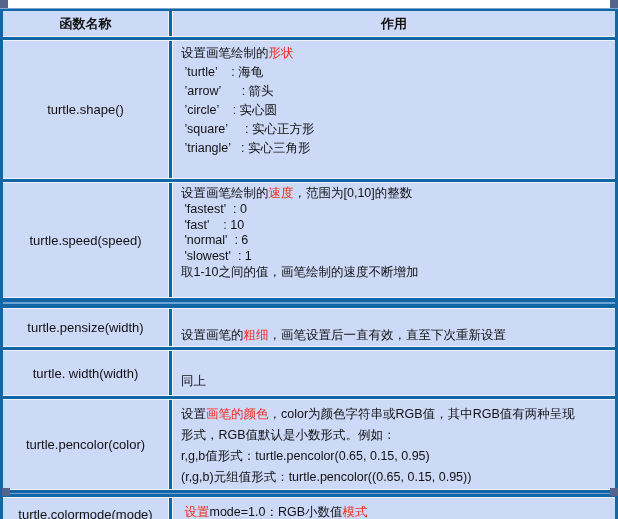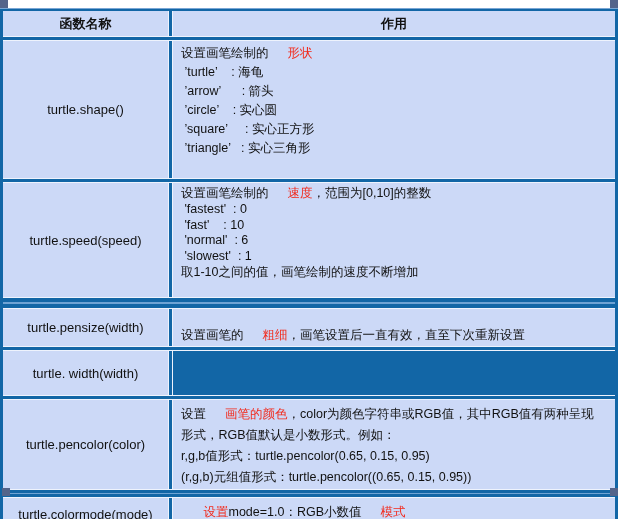--- a/index.html
+++ b/index.html
@@ -33,21 +33,21 @@
     font-weight:bold;font-size:13px;display:flex;align-items:center;justify-content:center;padding:0;
   }
   .sep-n{height:5px;background:#1266a6;box-sizing:border-box;
     border-top:1px solid #eef3fd;border-bottom:1px solid #eef3fd;}
   .sep-t{height:12px;background:linear-gradient(to bottom,
     #eef3fd 0 1px,#1266a6 1px 5px,#6ea3d4 5px 7px,#1266a6 7px 11px,#eef3fd 11px 12px);}
   .sep-m{height:9px;background:linear-gradient(to bottom,
     #eef3fd 0 1px,#1266a6 1px 4px,#6ea3d4 4px 5px,#1266a6 5px 8px,#eef3fd 8px 9px);}
   .line{white-space:pre-wrap;line-height:19px;}
   .seg{white-space:pre-wrap;}
-  .red{color:#f22b1d;margin-left:19px;}
+  .red{color:#f22b1d;}
   .r0{height:137px;}
   .r1{height:114px;}
   .r1 .line{line-height:15.8px;}
   .r2{height:37px;}
   .r3{height:44px;}
   .r2 .cell-right,.r3 .cell-right{display:flex;align-items:center;padding-top:16px;}
   .r4{height:89px;}
   .r4 .cell-right{padding-top:4px;}
   .r4 .line{line-height:21px;}
   .r5{height:32px;}
@@ -101,20 +101,23 @@
           <div class="cell-left">turtle.pensize(width)</div>
           <div class="vdiv"></div>
           <div class="cell-right">
             <div class="line"><span class="seg">设置画笔的</span><span class="seg red">粗细</span><span class="seg">，画笔设置后一直有效，直至下次重新设置</span></div>
           </div>
         </div>
         <div class="sep-n"></div>
         <div class="trow r3">
           <div class="cell-left">turtle. width(width)</div>
           <div class="vdiv"></div>
+          <div class="cell-right">
+            <div class="line"><span class="seg">同上</span></div>
+          </div>
         </div>
         <div class="sep-n"></div>
         <div class="trow r4">
           <div class="cell-left">turtle.pencolor(color)</div>
           <div class="vdiv"></div>
           <div class="cell-right">
             <div class="line"><span class="seg">设置</span><span class="seg red">画笔的颜色</span><span class="seg">，color为颜色字符串或RGB值，其中RGB值有两种呈现</span></div>
             <div class="line"><span class="seg">形式，RGB值默认是小数形式。例如：</span></div>
             <div class="line"><span class="seg">r,g,b值形式：turtle.pencolor(0.65, 0.15, 0.95)</span></div>
             <div class="line"><span class="seg">(r,g,b)元组值形式：turtle.pencolor((0.65, 0.15, 0.95))</span></div>

